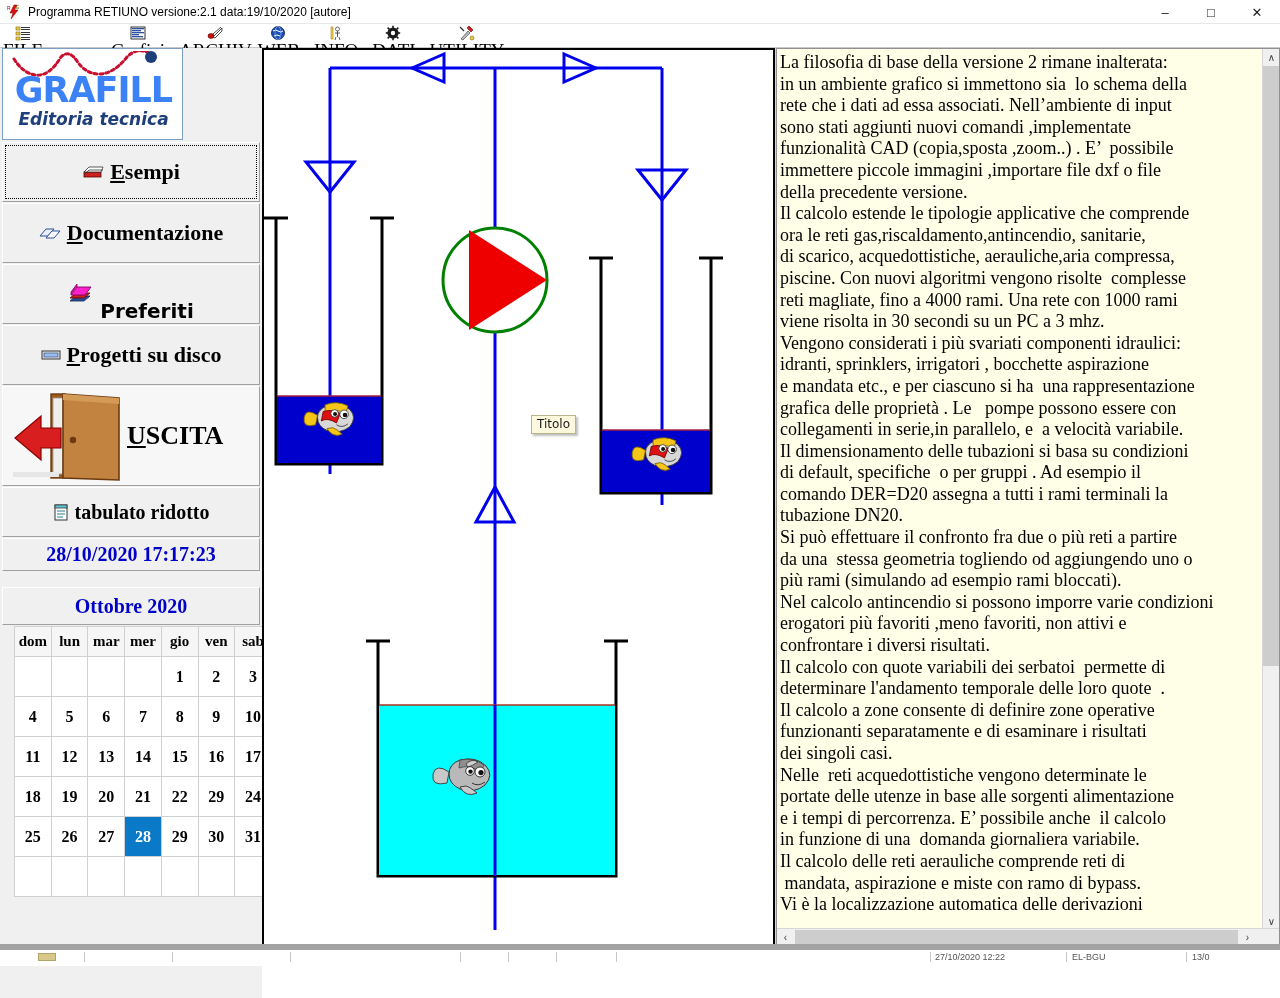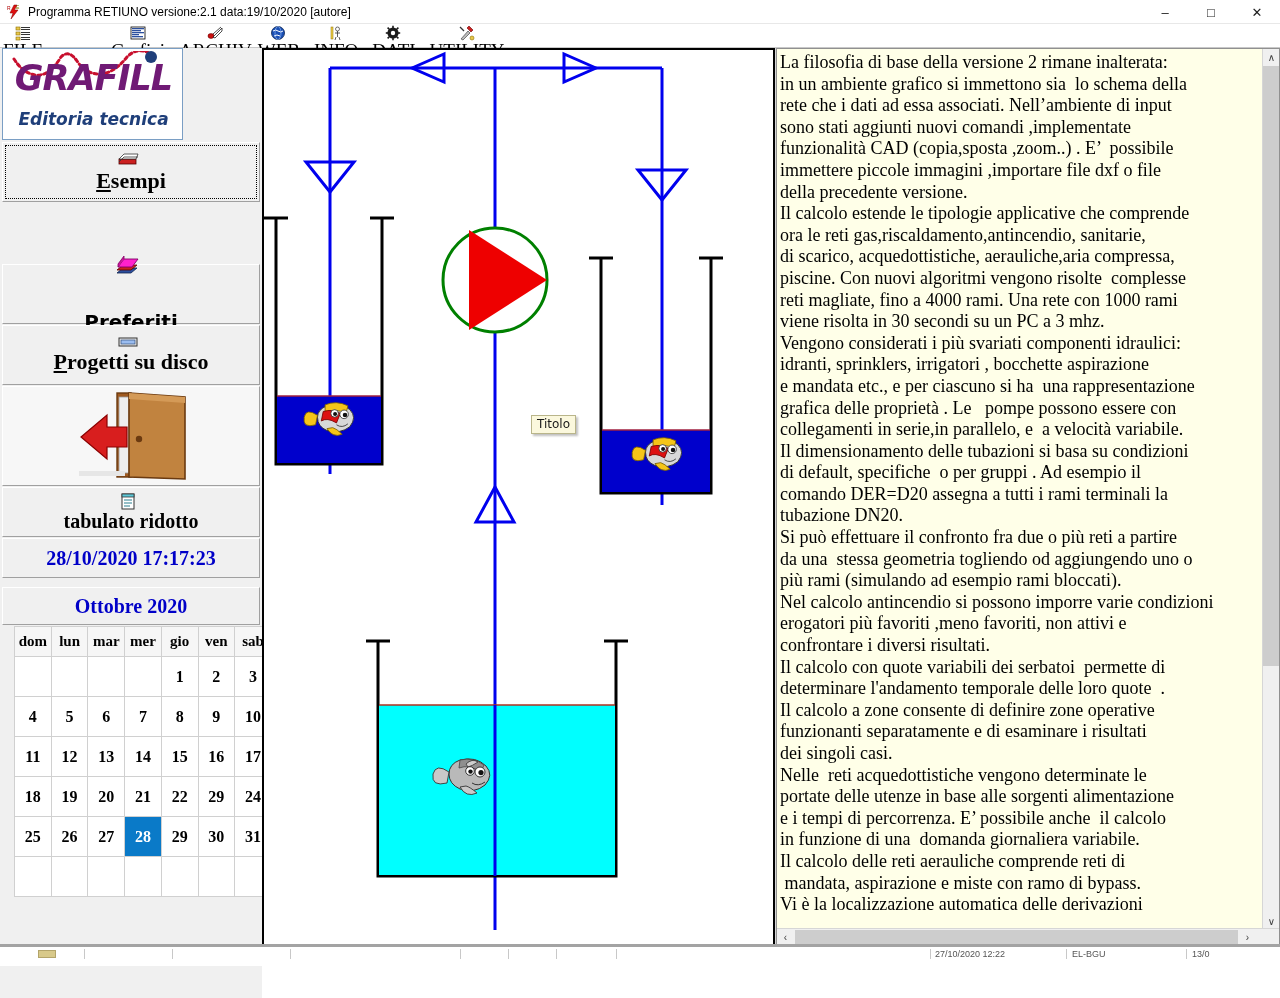--- a/index.html
+++ b/index.html
@@ -74,26 +74,26 @@
     background: #f0f0f0;
   }
   .logo-box {
     position: absolute; left: 2px; top: 0px;
     width: 181px; height: 92px;
     background: #ffffff;
     border: 1px solid #7a9ec4;
     overflow: hidden;
   }
   .logo-g {
-    position: absolute; left: 0; top: 10px; width: 181px;
+    position: absolute; left: 0; top: 22px; width: 181px;
     text-align: center;
     font-family: "DejaVu Sans", sans-serif;
-    font-weight: bold; font-style: italic;
+    font-weight: bold; 
     font-size: 35px; letter-spacing: -1px;
-    color: #701a75;
+    color: #3b82f6;
     line-height: 38px;
   }
   .logo-sub {
     position: absolute; left: 0; top: 60px; width: 181px;
     text-align: center;
     font-family: "DejaVu Sans", sans-serif;
     font-weight: bold; font-style: italic;
     font-size: 17px; color: #1f3f7a;
   }
   .logo-swoosh { position: absolute; left: 8px; top: 2px; }
@@ -102,34 +102,33 @@
     position: absolute; left: 2px;
     width: 258px;
     background: #f0f0f0;
     border-top: 1px solid #ffffff;
     border-left: 1px solid #ffffff;
     border-right: 1px solid #a0a0a0;
     border-bottom: 1px solid #a0a0a0;
     display: flex; align-items: center; justify-content: center;
     font-family: "Liberation Serif", serif;
     cursor: default;
-    flex-direction: column;
   }
   .nav-btn .nb-icon { margin-right: 6px; display: inline-flex; flex:0 0 auto; }
   .nav-btn .nb-label { font-size: 22px; font-weight: bold; color: #000; }
   .nav-btn .nb-label .u { text-decoration: underline; }
   .nav-focus { outline: 1px dotted #000; outline-offset: -4px; }
 
   #btn-esempi      { top: 94px;  height: 60px; }
   #btn-doc         { top: 155px; height: 60px; }
   #btn-pref        { top: 216px; height: 60px; }
   #btn-prog        { top: 277px; height: 60px; }
   #btn-uscita      { top: 338px; height: 100px; justify-content: flex-start; padding-left: 0px; background:#f7f7f7;}
   #btn-tab         { top: 439px; height: 50px; }
-  #date-box        { top: 490px; height: 40px; }
+  #date-box        { top: 490px; height: 33px; }
   #month-box       { top: 539px; height: 38px; }
 
   .info-box {
     position: absolute; left: 2px; width: 258px;
     background: #f0f0f0;
     border-top: 1px solid #ffffff;
     border-left: 1px solid #ffffff;
     border-right: 1px solid #a0a0a0;
     border-bottom: 1px solid #a0a0a0;
     display:flex; align-items:center; justify-content:center;
@@ -245,21 +244,21 @@
   }
   .hscroll .hthumb {
     height: 15px; width: 443px; background: #cdcdcd; margin: 0 1px;
   }
 
   
   .bg-window {
     position: absolute; left: 0; top: 944px;
     width: 1280px; height: 22px;
     background: #ffffff;
-    border-top: 3px solid #a3a3a3;
+    border-top: 6px solid #a3a3a3;
     overflow: hidden;
   }
   .bg-window .row {
     position: absolute; left: 0; top: 2px;
     width: 1280px; height: 10px;
     font-family: "Liberation Sans", sans-serif;
     font-size: 9px; color: #555;
   }
   .bg-cell { position: absolute; top: 0; white-space: nowrap; }
   .bg-sep { position:absolute; top:0; width:1px; height:10px; background:#c8c8c8; }
@@ -401,20 +400,29 @@
       <span class="nb-icon">
         <svg width="22" height="18" viewBox="0 0 22 18">
           <rect x="2" y="9" width="17" height="5" fill="#cc2020" stroke="#500" stroke-width="0.8"></rect>
           <path d="M2 9 L7 4 L21 4 L19 9 Z" fill="#ffffff" stroke="#333" stroke-width="0.8"></path>
           <path d="M2 12 L7 7 L21 7" fill="none" stroke="#333" stroke-width="0.8"></path>
         </svg>
       </span>
       <span class="nb-label"><span class="u">E</span><span></span><span id="esempi-rest">sempi</span></span>
     </div>
 
+    <div class="nav-btn" id="btn-doc">
+      <span class="nb-icon">
+        <svg width="22" height="18" viewBox="0 0 22 18">
+          <path d="M1 12 L7 5 L15 5 L9 12 Z" fill="#e8eefc" stroke="#2b4f9e" stroke-width="1"></path>
+          <path d="M7 14 L13 7 L21 7 L15 14 Z" fill="#ffffff" stroke="#2b4f9e" stroke-width="1"></path>
+        </svg>
+      </span>
+      <span class="nb-label"><span class="u">D</span><span id="doc-rest">ocumentazione</span></span>
+    </div>
 
     <div class="nav-btn" id="btn-pref">
       <span class="nb-icon">
         <svg width="26" height="22" viewBox="0 0 26 22">
           <path d="M2 18 L8 13 L22 13 L16 18 Z" fill="#2b4f9e" stroke="#10244f" stroke-width="0.8"></path>
           <path d="M2 15 L8 10 L22 10 L16 15 Z" fill="#cc2020" stroke="#500" stroke-width="0.8"></path>
           <path d="M3 12 L9 4 L23 4 L17 12 Z" fill="#ff22cc" stroke="#800066" stroke-width="0.9"></path>
           <path d="M3 12 L3 9 L9 1 L9 4" fill="#cc1199" stroke="#800066" stroke-width="0.8"></path>
         </svg>
       </span>

